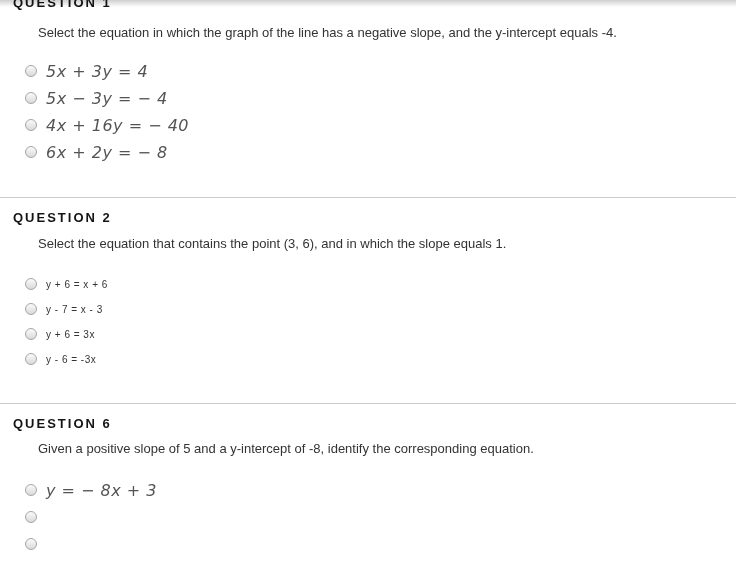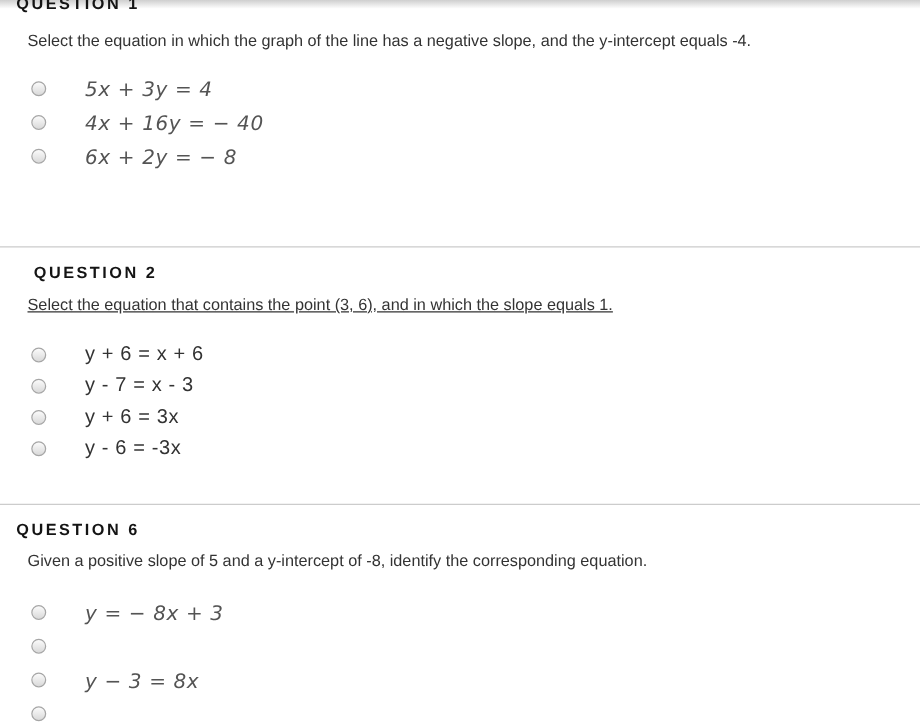--- a/index.html
+++ b/index.html
@@ -22,51 +22,50 @@
   .q-header {
     position: absolute;
     left: 13px;
     font-size: 13px;
     font-weight: bold;
     letter-spacing: 2px;
     color: #141414;
     white-space: nowrap;
   }
   .q-header.h1 { top: -5px; }
-  .q-header.h2 { top: 210px; margin-left: 14px; }
+  .q-header.h2 { top: 210px; }
   .q-header.h3 { top: 416px; }
 
   .q-prompt {
     position: absolute;
-    left: 22px;
+    left: 38px;
     font-size: 13px;
     color: #333333;
     white-space: nowrap;
   }
   .q-prompt.p1 { top: 25px; }
-  .q-prompt.p2 { top: 236px; text-decoration: underline; }
+  .q-prompt.p2 { top: 236px; }
   .q-prompt.p3 { top: 441px; }
 
   .divider {
     position: absolute; left: 0; width: 736px; height: 0;
     border-top: 1px solid #cccccc;
   }
   .divider.d1 { top: 197px; }
   .divider.d2 { top: 403px; }
 
   .options { position: absolute; left: 25px; }
   .options.o1 { top: 61px; }
   .options.o2 { top: 275px; }
   .options.o3 { top: 480px; }
 
   .opt-row {
     display: flex;
     align-items: center;
     cursor: default;
-    gap: 22px;
   }
   .o1 .opt-row, .o3 .opt-row { height: 20px; margin-bottom: 7px; }
   .o2 .opt-row { height: 18px; margin-bottom: 7px; }
 
   .radio {
     width: 12px; height: 12px;
     border-radius: 50%;
     border: 1px solid #a6a6a6;
     background: linear-gradient(180deg, #fbfbfb 0%, #d9d9d9 100%);
     flex: 0 0 auto;
@@ -75,39 +74,43 @@
 
   .opt-label.math {
     font-family: "DejaVu Sans", sans-serif;
     font-style: italic;
     font-size: 16px;
     color: #545454;
     white-space: nowrap;
     letter-spacing: 0.5px;
   }
   .opt-label.plain {
-    font-size: 16px;
+    font-size: 10px;
     color: #333333;
     white-space: nowrap;
     letter-spacing: 0.5px;
   }
 </style>
 </head>
 <body>
 
 <div class="page">
 
   <div class="top-gradient"></div>
 
   <div class="q-header h1">QUESTION 1</div>
   <div class="q-prompt p1">Select the equation in which the graph of the line has a negative slope, and the y-intercept equals -4.</div>
   <div class="options o1">
     <div class="opt-row">
       <span class="radio"></span>
       <span class="opt-label math">5x + 3y = 4</span>
+    </div>
+    <div class="opt-row">
+      <span class="radio"></span>
+      <span class="opt-label math">5x − 3y = − 4</span>
     </div>
     <div class="opt-row">
       <span class="radio"></span>
       <span class="opt-label math">4x + 16y = − 40</span>
     </div>
     <div class="opt-row">
       <span class="radio"></span>
       <span class="opt-label math">6x + 2y = − 8</span>
     </div>
   </div>
@@ -142,20 +145,16 @@
   <div class="options o3">
     <div class="opt-row">
       <span class="radio"></span>
       <span class="opt-label math">y = − 8x + 3</span>
     </div>
     <div class="opt-row">
       <span class="radio"></span>
     </div>
     <div class="opt-row">
       <span class="radio"></span>
-      <span class="opt-label math">y − 3 = 8x</span>
-    </div>
-    <div class="opt-row">
-      <span class="radio"></span>
     </div>
   </div>
 
 </div>
 
 </body></html>

